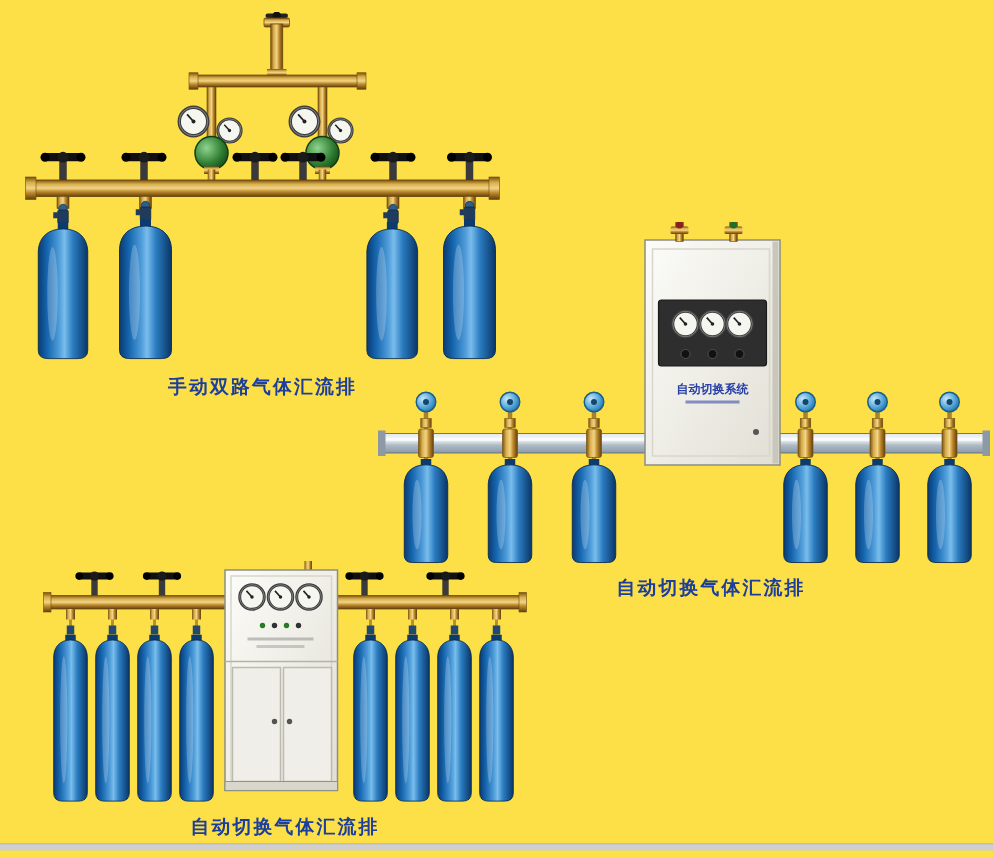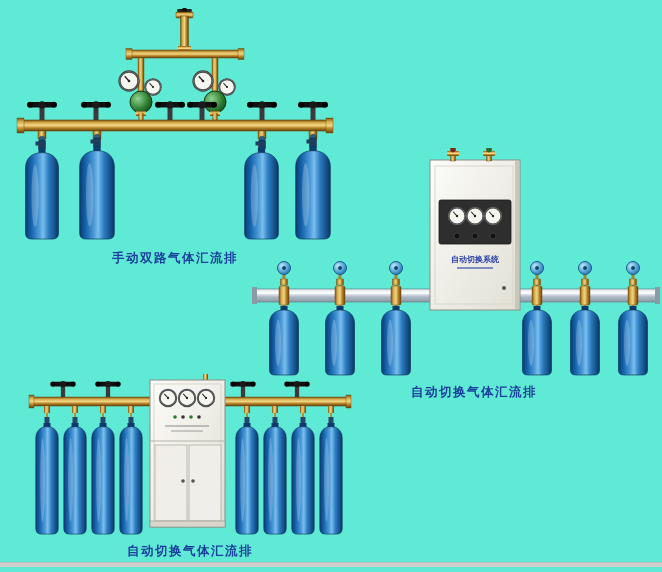--- a/index.html
+++ b/index.html
@@ -1,17 +1,17 @@
 <!DOCTYPE html>
 <html><head>
 <meta charset="utf-8">
 <style>
   html,body{margin:0;padding:0;background:#ffffff;}
   .canvas{
-    position:relative;width:662px;height:572px;background:#5eead4;
+    position:relative;width:662px;height:572px;background:#fde047;
     overflow:hidden;font-family:"DejaVu Sans","Liberation Sans",sans-serif;
   }
   figure{margin:0;padding:0;position:absolute;}
   .fig1{left:10px;top:8px;width:330px;height:258px;}
   .fig2{left:252px;top:148px;width:410px;height:258px;}
   .fig3{left:25px;top:373px;width:330px;height:190px;}
   figcaption{
     display:block;text-align:center;
     color:#1c3e9c;font-weight:bold;font-size:12.5px;letter-spacing:1.5px;
     margin-top:2px;white-space:nowrap;

